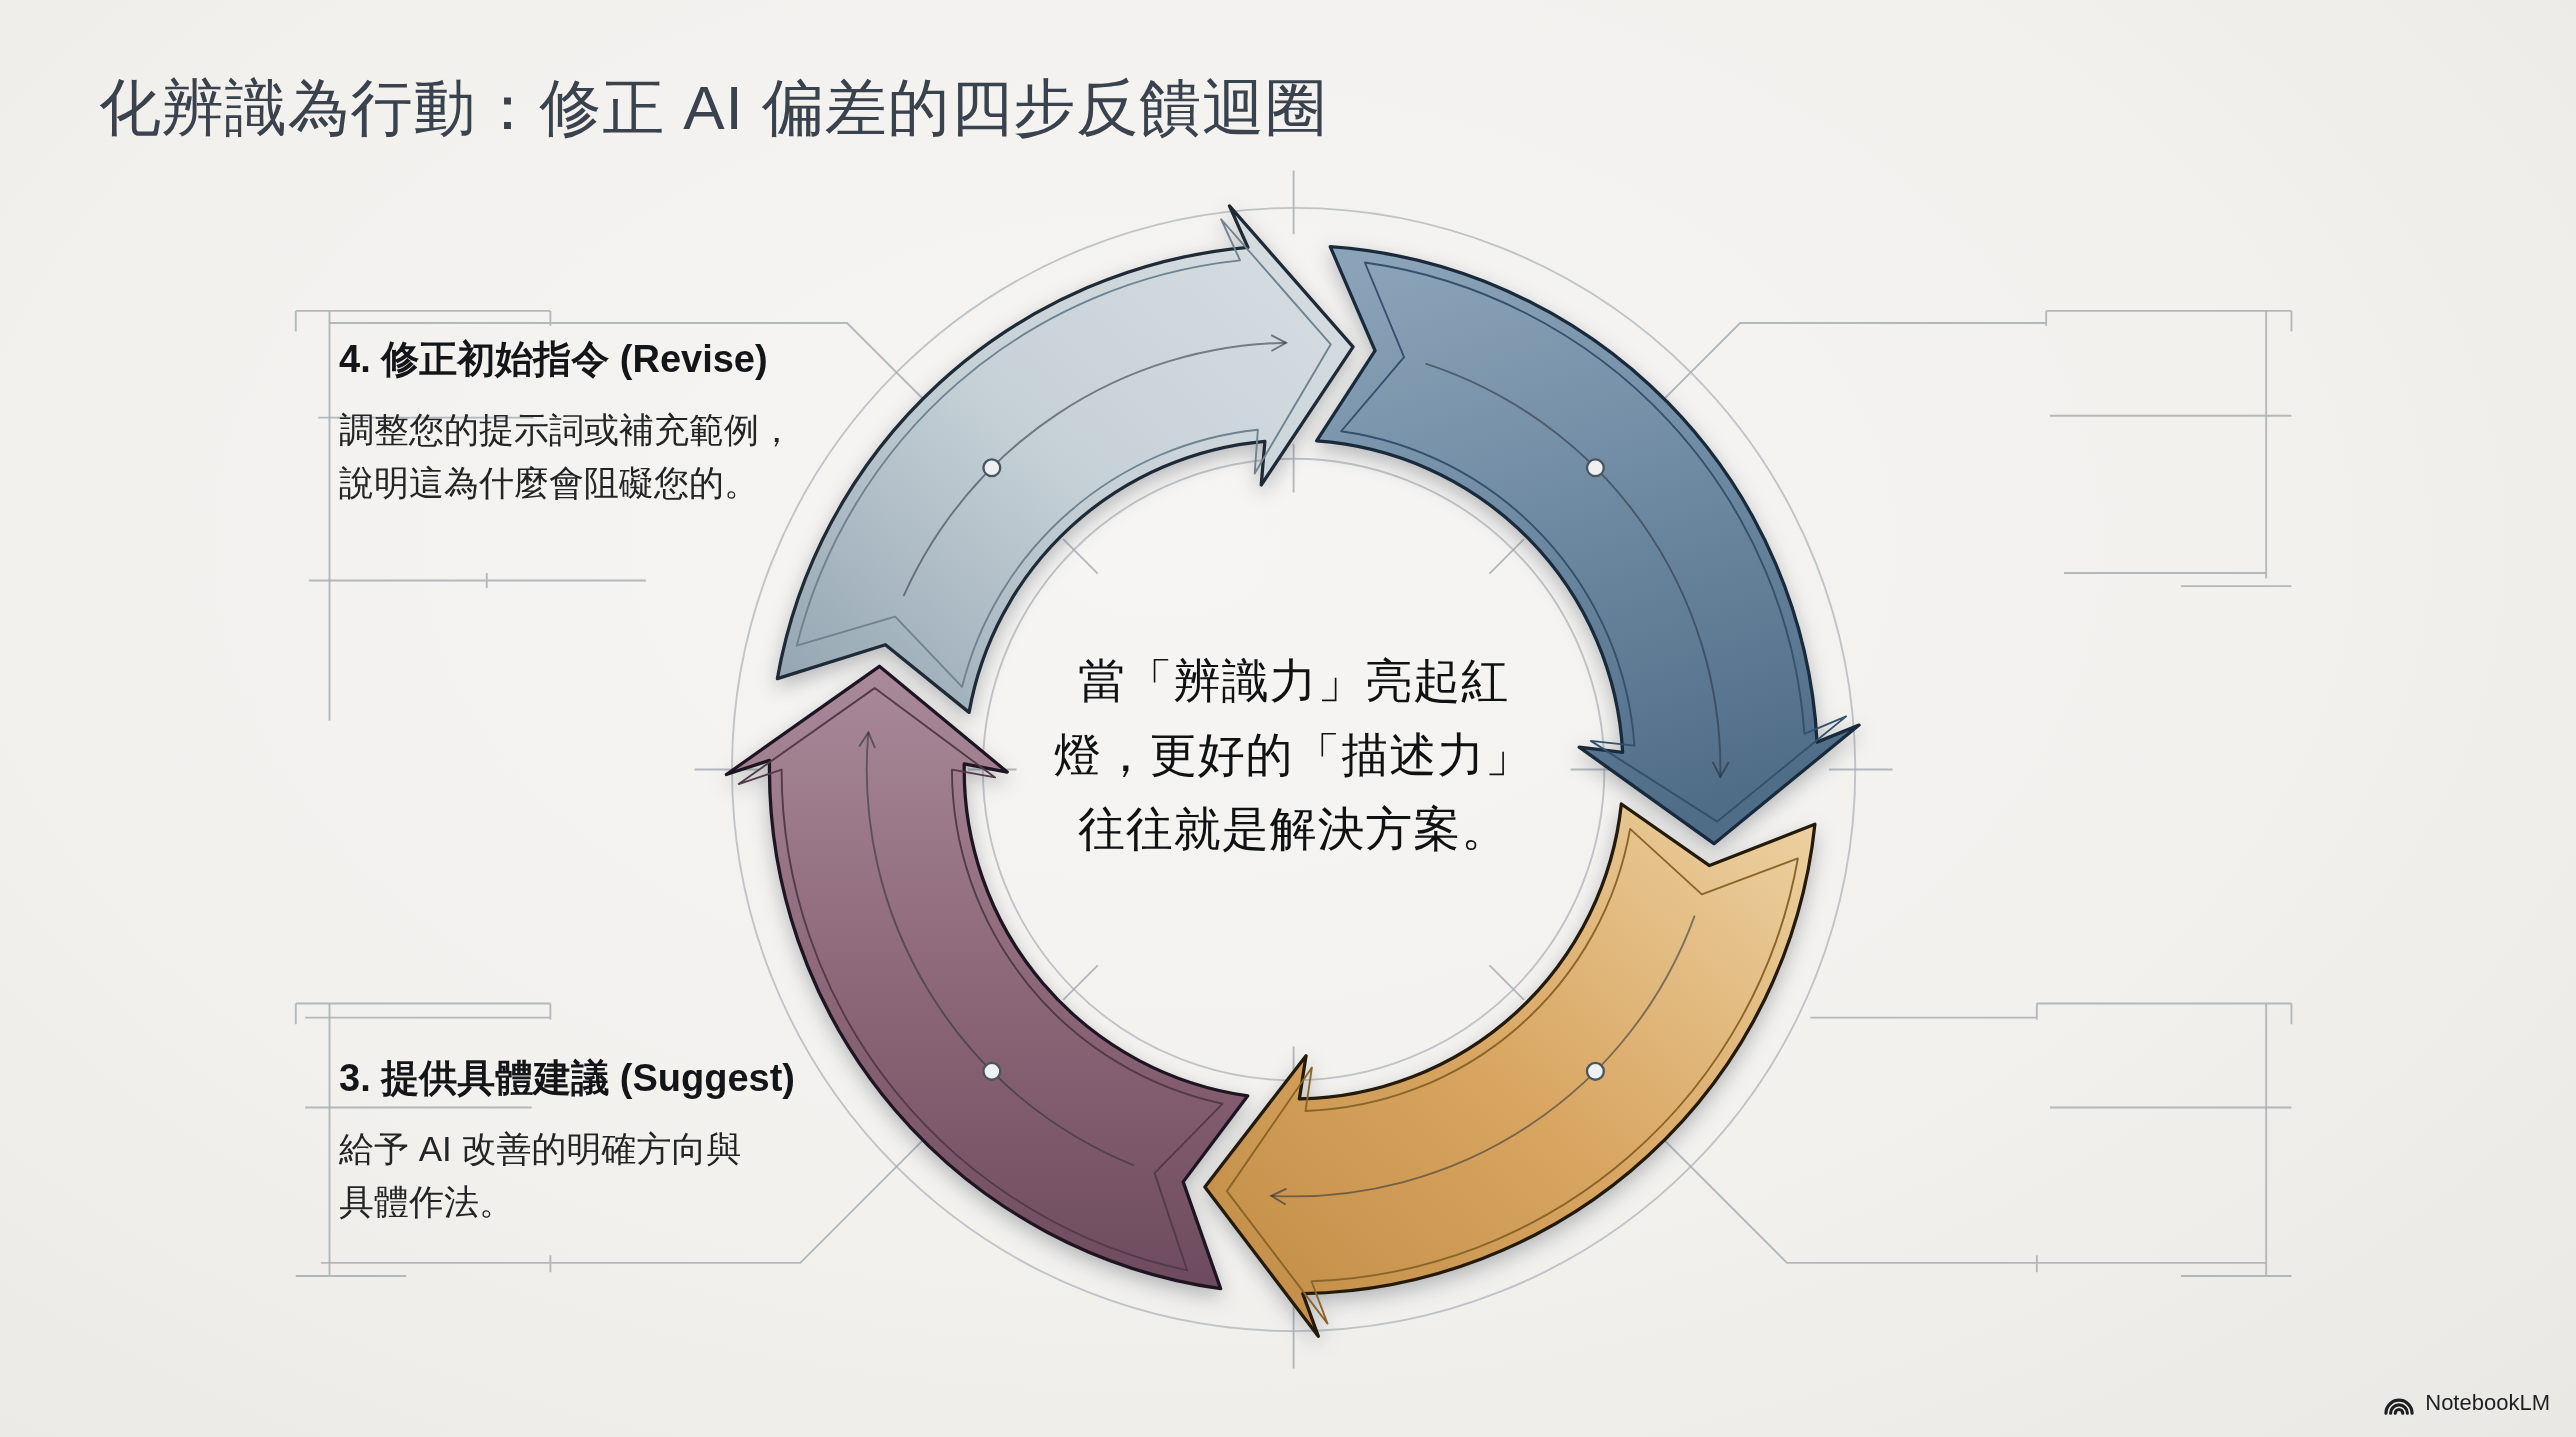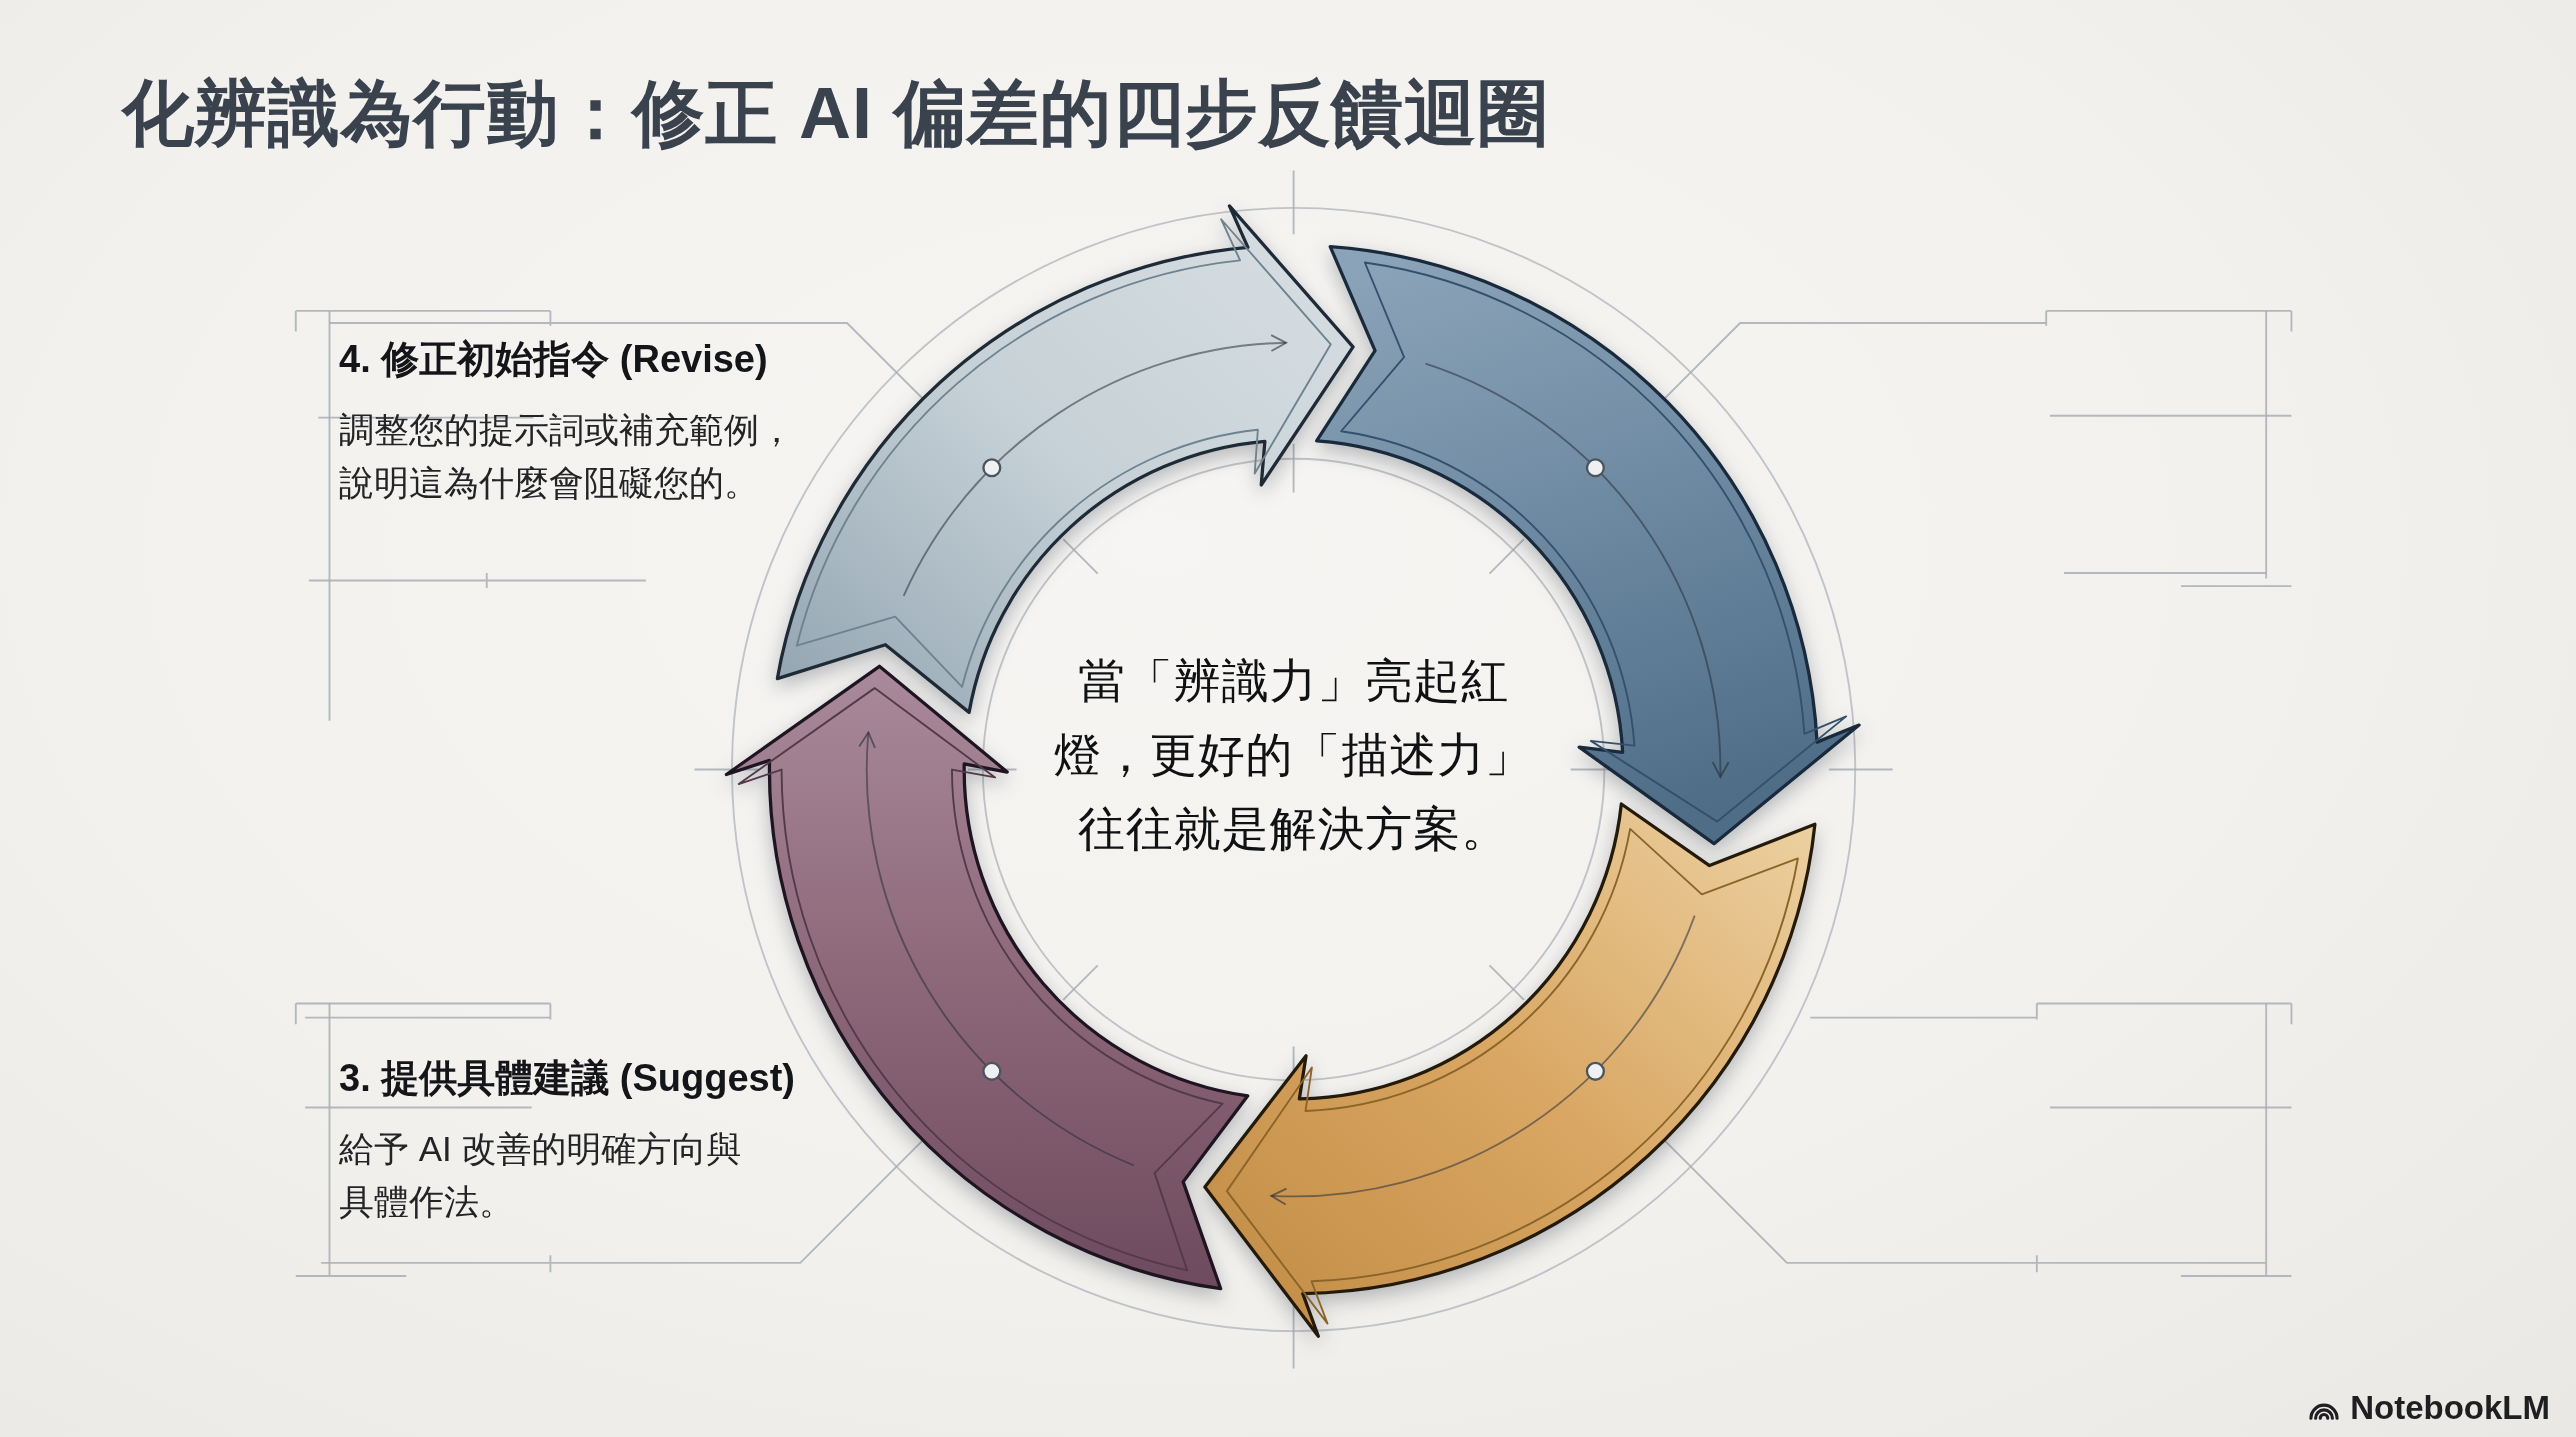--- a/index.html
+++ b/index.html
@@ -4,22 +4,22 @@
 <style>
   html,body{margin:0;padding:0;background:#e8e7e5;}
   .page{
     position:relative;
     width:2576px;height:1438px;
     overflow:hidden;
     background:radial-gradient(ellipse at 45% 38%, #f6f5f3 0%, #f2f1ee 55%, #eae8e5 100%);
     font-family:"Liberation Sans","DejaVu Sans",sans-serif;
   }
   .page-title{
-    position:absolute;left:122px;top:66px;
-    font-size:72px;font-weight:700;letter-spacing:0.9px;
+    position:absolute;left:99px;top:66px;
+    font-size:62px;font-weight:400;letter-spacing:0.9px;
     color:#39424d;white-space:nowrap;
   }
   svg.diagram{position:absolute;left:0;top:0;}
   .seg{filter:drop-shadow(0px 8px 10px rgba(40,48,62,.30));}
   .label{position:absolute;width:524px;}
   .label-heading{font-size:38px;font-weight:700;color:#141518;white-space:nowrap;line-height:45px;}
   .label-body{margin-top:20.6px;font-size:35px;font-weight:400;color:#232426;line-height:53px;white-space:nowrap;}
   .label-body div{white-space:nowrap;}
   #label-1{left:1799px;top:337px;}
   #label-2{left:1805px;top:1056px;}
@@ -28,21 +28,21 @@
   .center-text{
     position:absolute;left:966px;top:644px;width:655px;
     text-align:center;font-size:47px;font-weight:400;color:#101113;
     line-height:74px;letter-spacing:0.9px;
   }
   .brand{
     position:absolute;right:26px;top:1389px;
     display:flex;align-items:center;gap:9.4px;
     color:#1e1f21;
   }
-  .brand-text{font-size:33px;font-weight:700;letter-spacing:0px;}
+  .brand-text{font-size:22px;font-weight:400;letter-spacing:0px;}
   .brand-icon{width:34px;height:28px;}
 </style>
 </head>
 <body>
 
 <div class="page">
 
   <div class="page-title">化辨識為行動：修正 AI 偏差的四步反饋迴圈</div>
 
   <svg class="diagram" width="2576" height="1438" viewBox="0 0 2752 1536" xmlns="http://www.w3.org/2000/svg">

